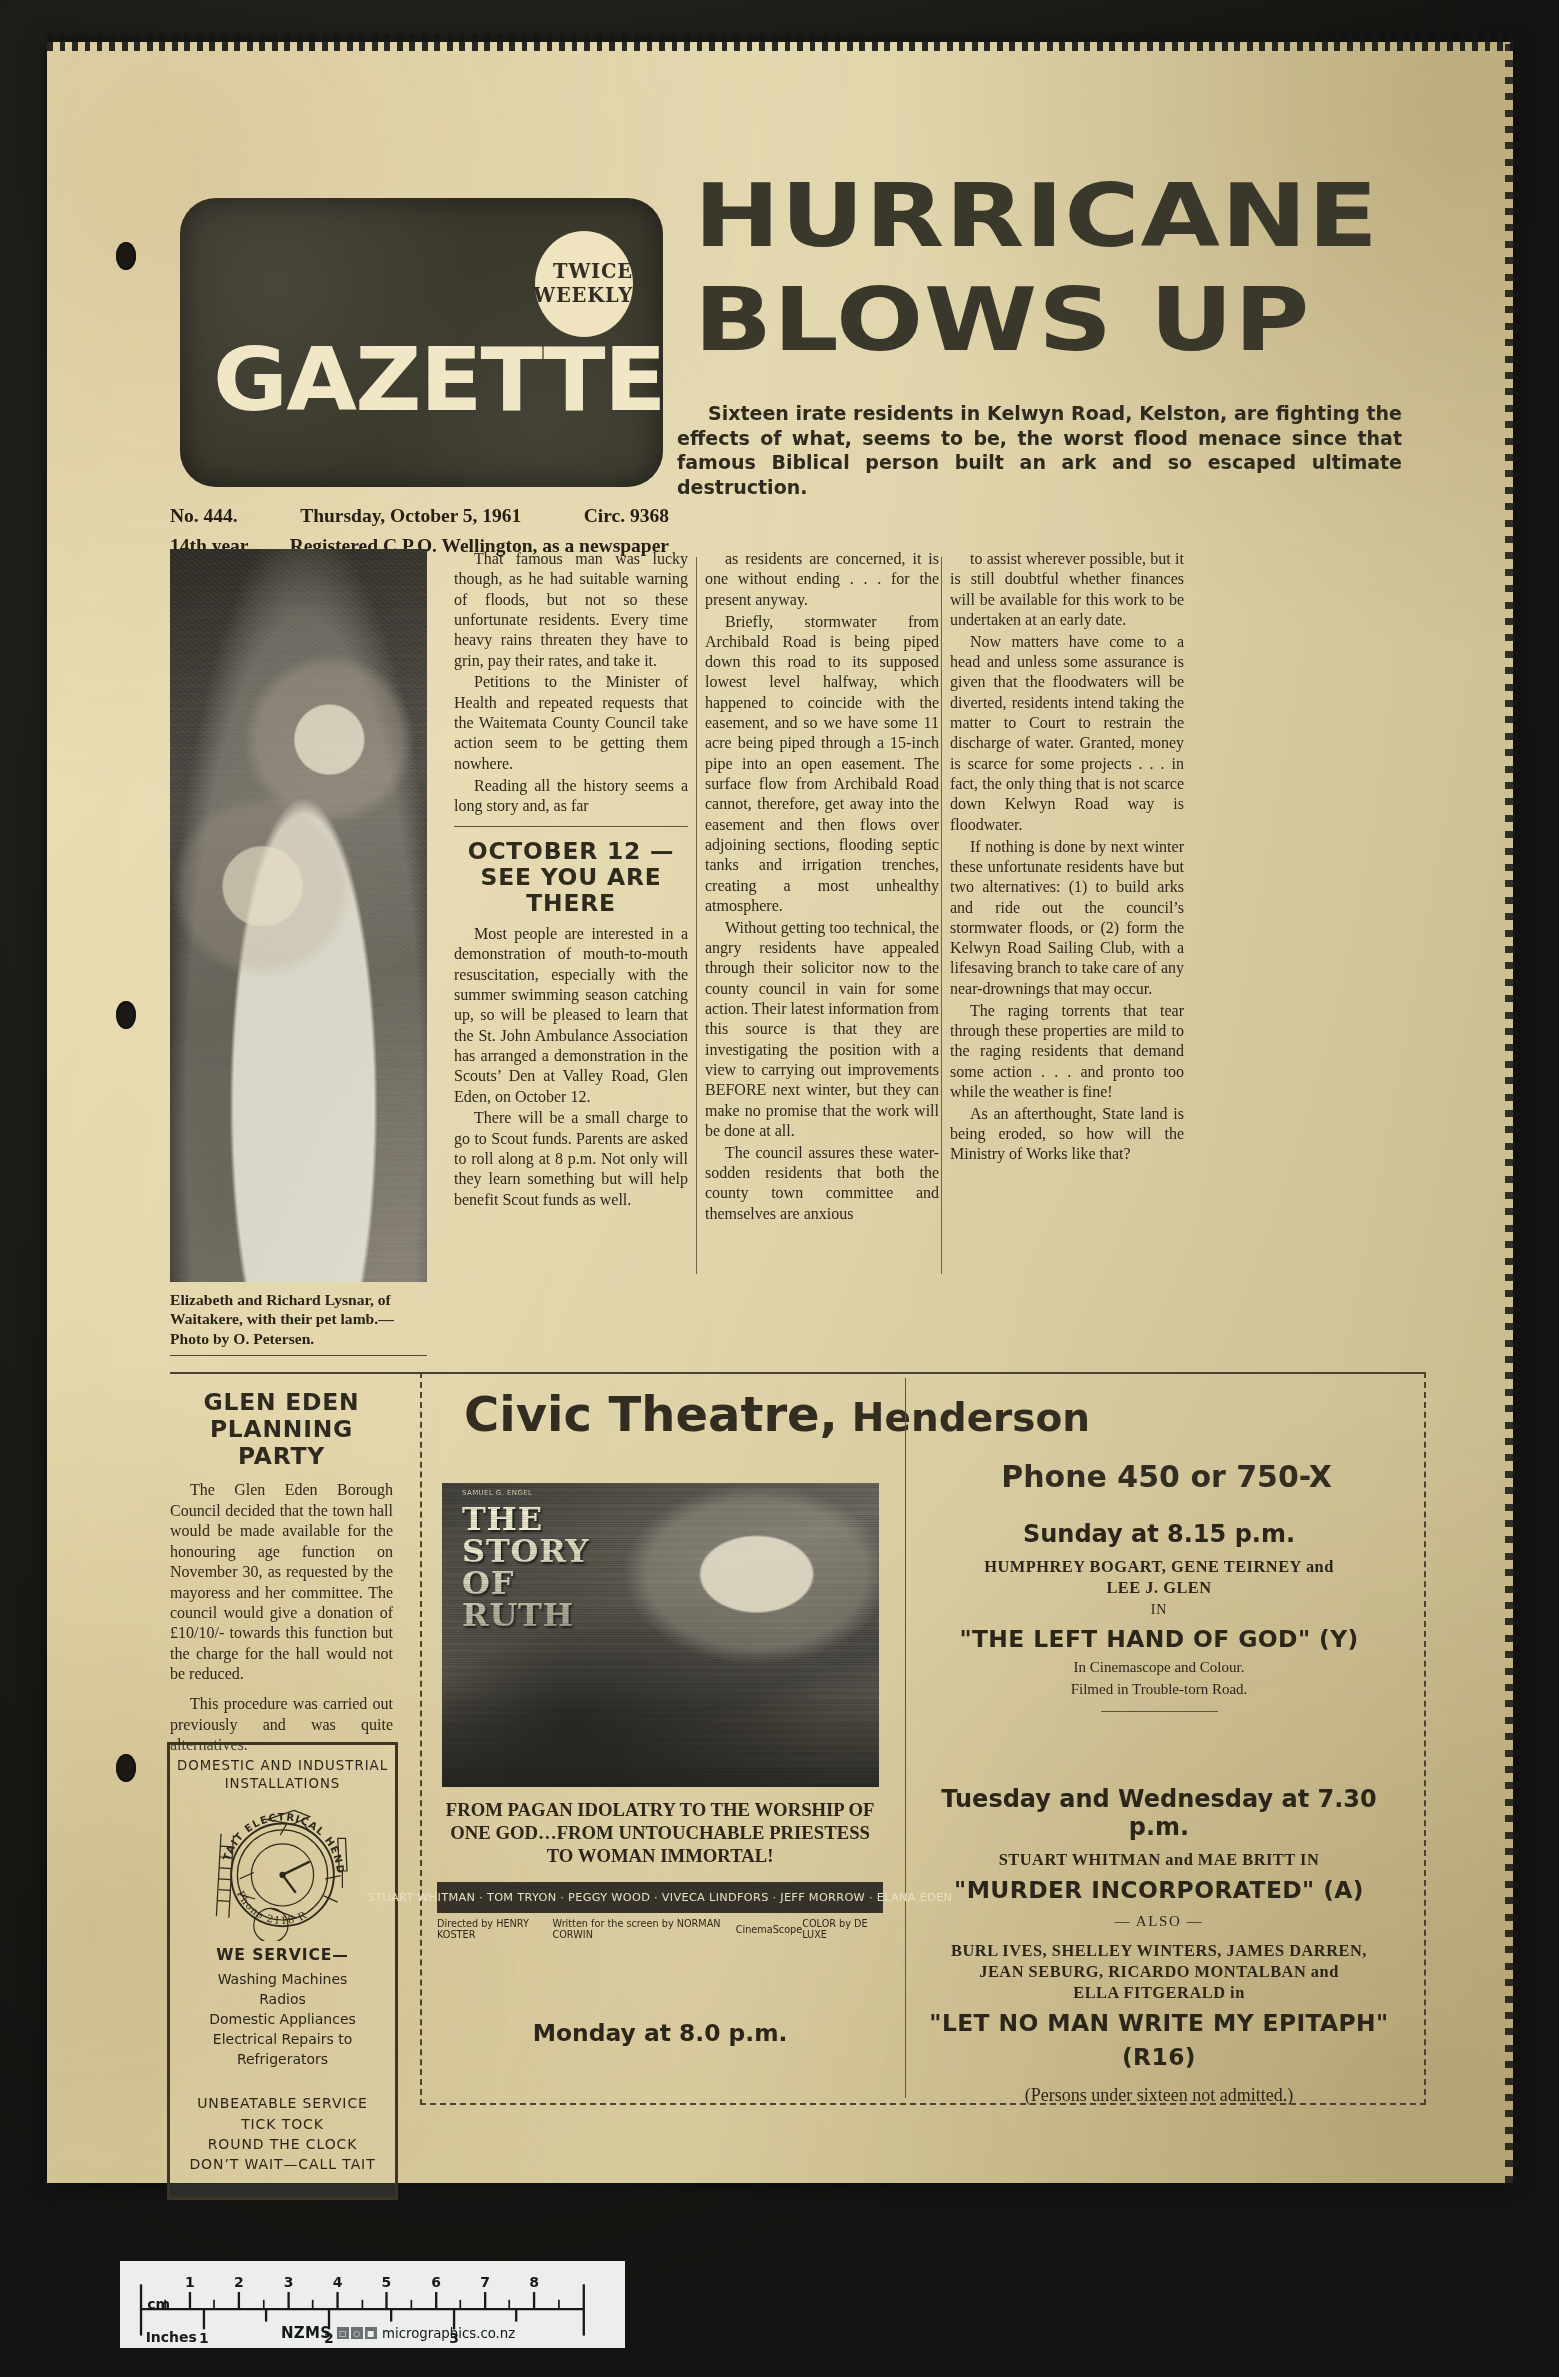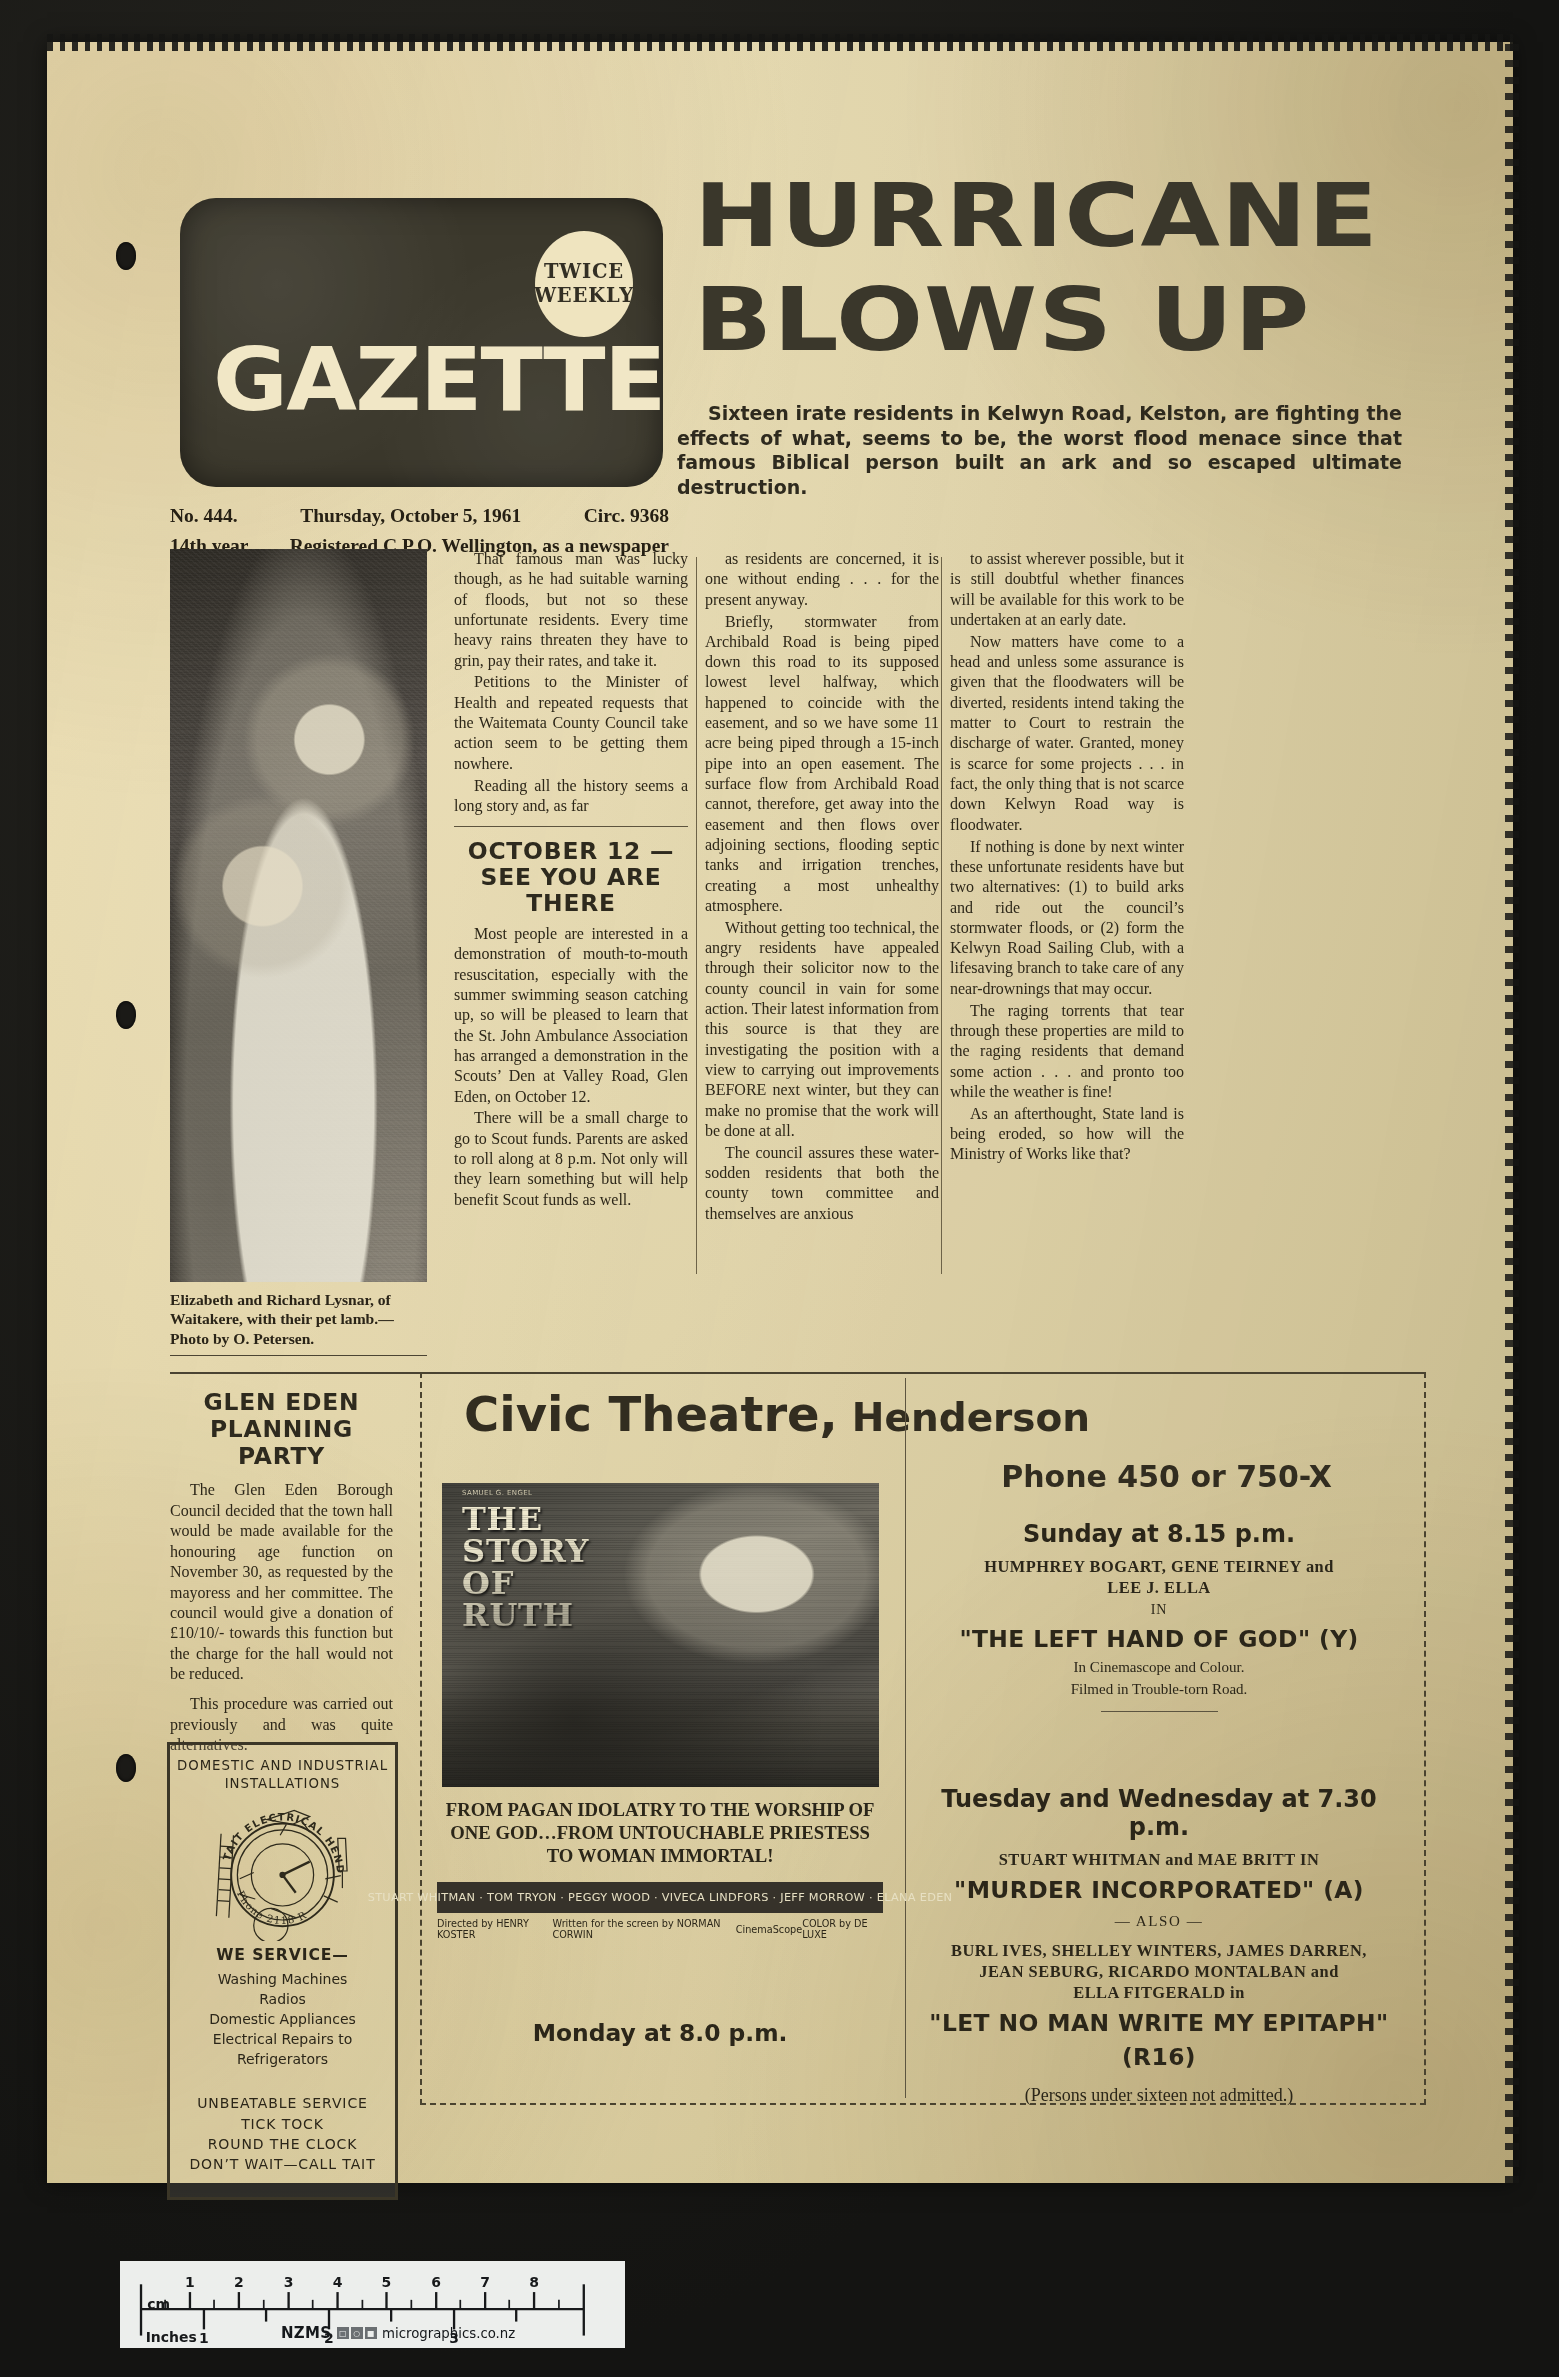--- a/index.html
+++ b/index.html
@@ -90,21 +90,21 @@
     font-family:"DejaVu Sans", sans-serif;
     font-weight:700;font-size:87px;letter-spacing:-1.6px;
     color:#f1e7c6;
     transform:scaleX(1.05);
     transform-origin:left center;
   }
   .mast-badge{
     position:absolute;right:30px;top:33px;
     width:98px;height:106px;border-radius:50%;
     background:#efe4bf;
-    display:flex;flex-direction:column;align-items:center;justify-content:center;
+    display:flex;flex-direction:column;align-items:flex-end;justify-content:center;
     font-family:"DejaVu Serif", serif;
     font-weight:700;font-size:19.5px;line-height:1.25;
     color:#332f24;letter-spacing:0.8px;
   }
   
   .issue{
     position:absolute;left:37px;top:335px;width:499px;
     font-family:"Liberation Serif", serif;
     font-size:19.5px;line-height:1.42;color:#262014;font-weight:600;
   }
@@ -492,21 +492,21 @@
         <span>Directed by HENRY KOSTER</span>
         <span>Written for the screen by NORMAN CORWIN</span>
         <span>CinemaScope</span>
         <span>COLOR by DE LUXE</span>
       </div>
       <div class="showtime-b">Monday  at  8.0  p.m.</div>
 
       <div class="prog" style="top:148px;">
         <div class="day">Sunday at 8.15 p.m.</div>
         <div class="stars">HUMPHREY BOGART, GENE TEIRNEY and</div>
-        <div class="stars">LEE J. ELLA</div>
+        <div class="stars">LEE J. GLEN</div>
         <div class="in">IN</div>
         <div class="film">"THE LEFT HAND OF GOD" (Y)</div>
         <div class="note">In Cinemascope and Colour.</div>
         <div class="note">Filmed in Trouble-torn Road.</div>
         <hr class="sep">
       </div>
 
       <div class="prog" style="top:413px;">
         <div class="day">Tuesday and Wednesday at 7.30 p.m.</div>
         <div class="stars">STUART WHITMAN and MAE BRITT IN</div>

